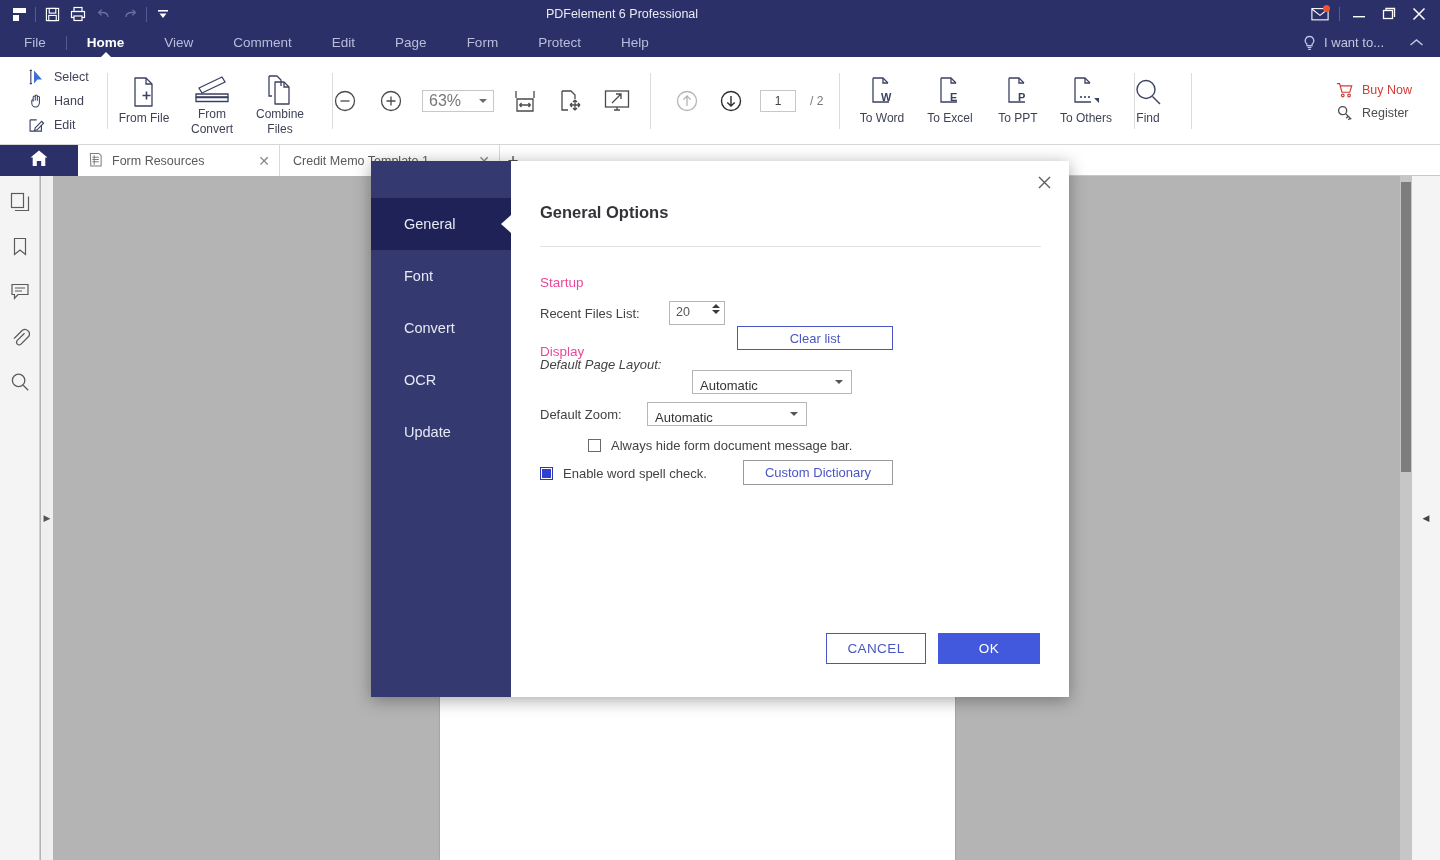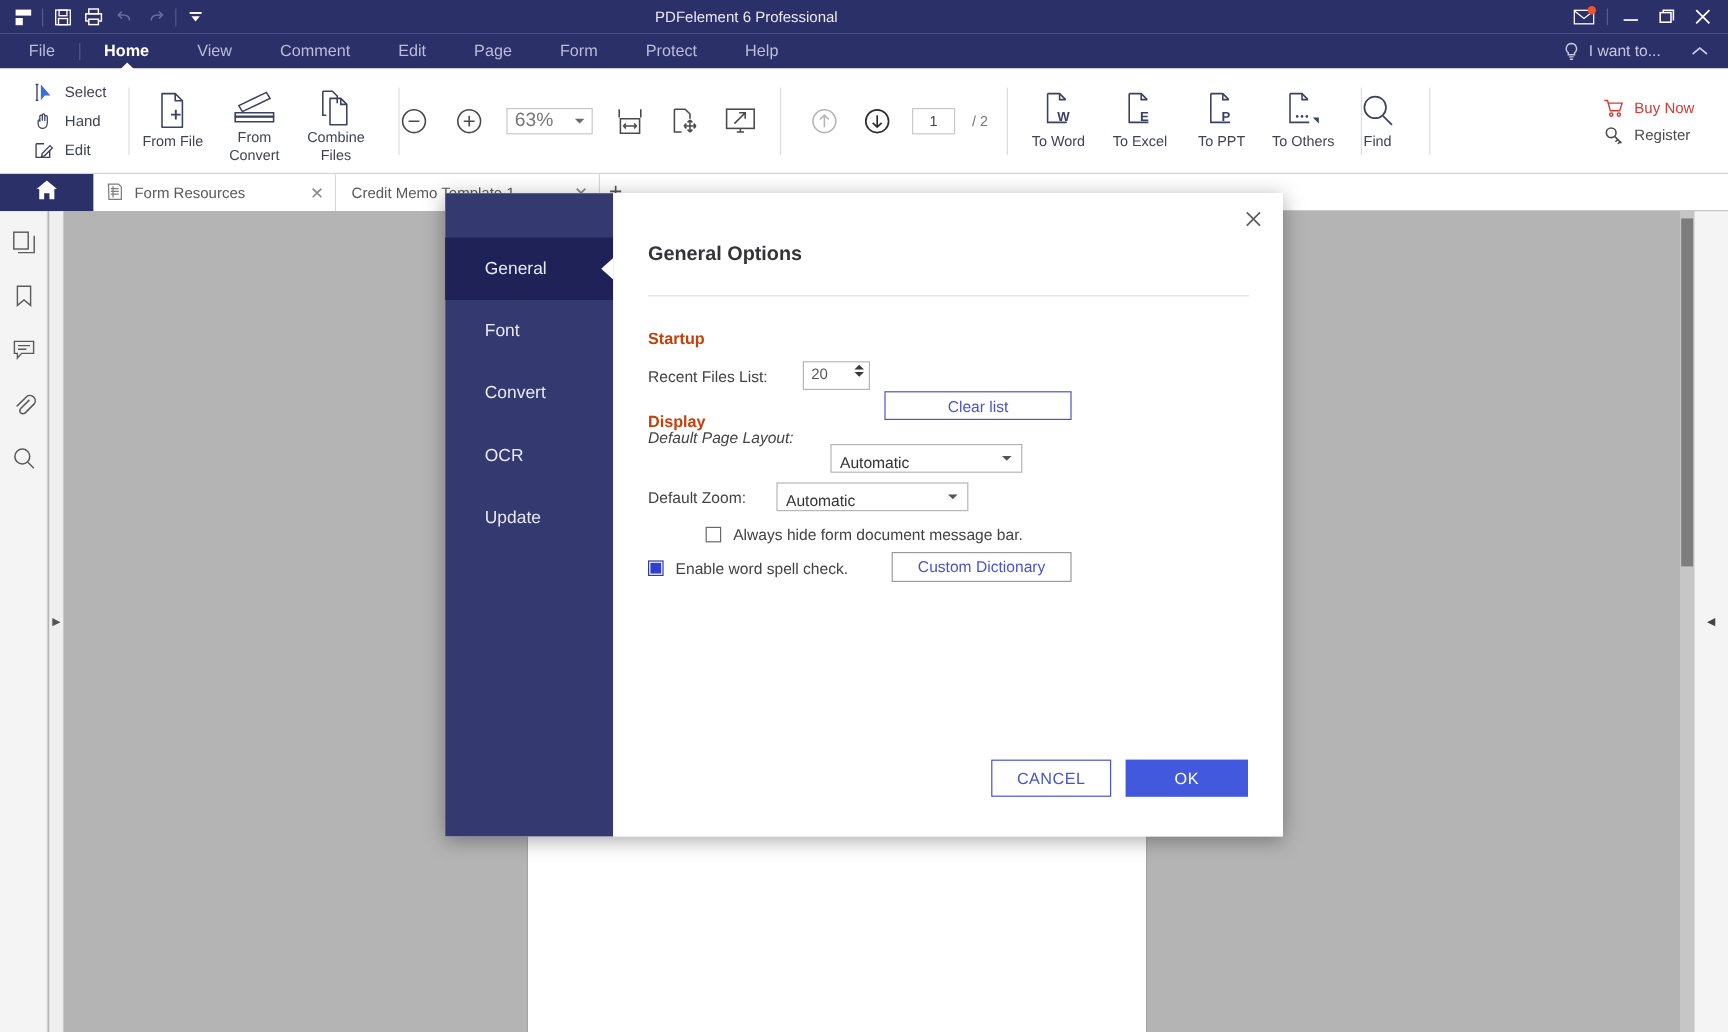--- a/index.html
+++ b/index.html
@@ -161,21 +161,21 @@
   .modal-body { flex: 1; position: relative; background: #fff; }
   .modal-close {
     position: absolute; right: 12px; top: 8px; width: 26px; height: 26px;
     display: flex; align-items: center; justify-content: center; color: #5c5c5c; font-size: 17px;
   }
   .modal-title {
     position: absolute; left: 29px; top: 42px; font-size: 16.5px; color: #33343a; font-weight: bold;
   }
   .modal-hr { position: absolute; left: 29px; top: 85px; width: 501px; height: 1px; background: #e2e2e2; }
 
-  .sec-head { position: absolute; left: 29px; font-size: 13.5px; color: #c2410c; font-weight: bold; }
+  .sec-head { position: absolute; left: 29px; font-size: 13.5px; color: #ec4899; font-weight: normal; }
   .f-label { position: absolute; font-size: 13px; color: #434343; }
 
   .spin {
     position: absolute; width: 56px; height: 24px; border: 1px solid #b6b6b6; background: #fff;
   }
   .spin .val { position: absolute; left: 6px; top: 3px; font-size: 12.5px; color: #555; }
   .spin .arrows { position: absolute; right: 4px; top: 2px; display: flex; flex-direction: column; gap: 2px; color: #3a3a3a; }
 
   .btn-outline-blue {
     position: absolute; border: 1px solid #4a55c4; background: #fff; color: #4a55c4;

